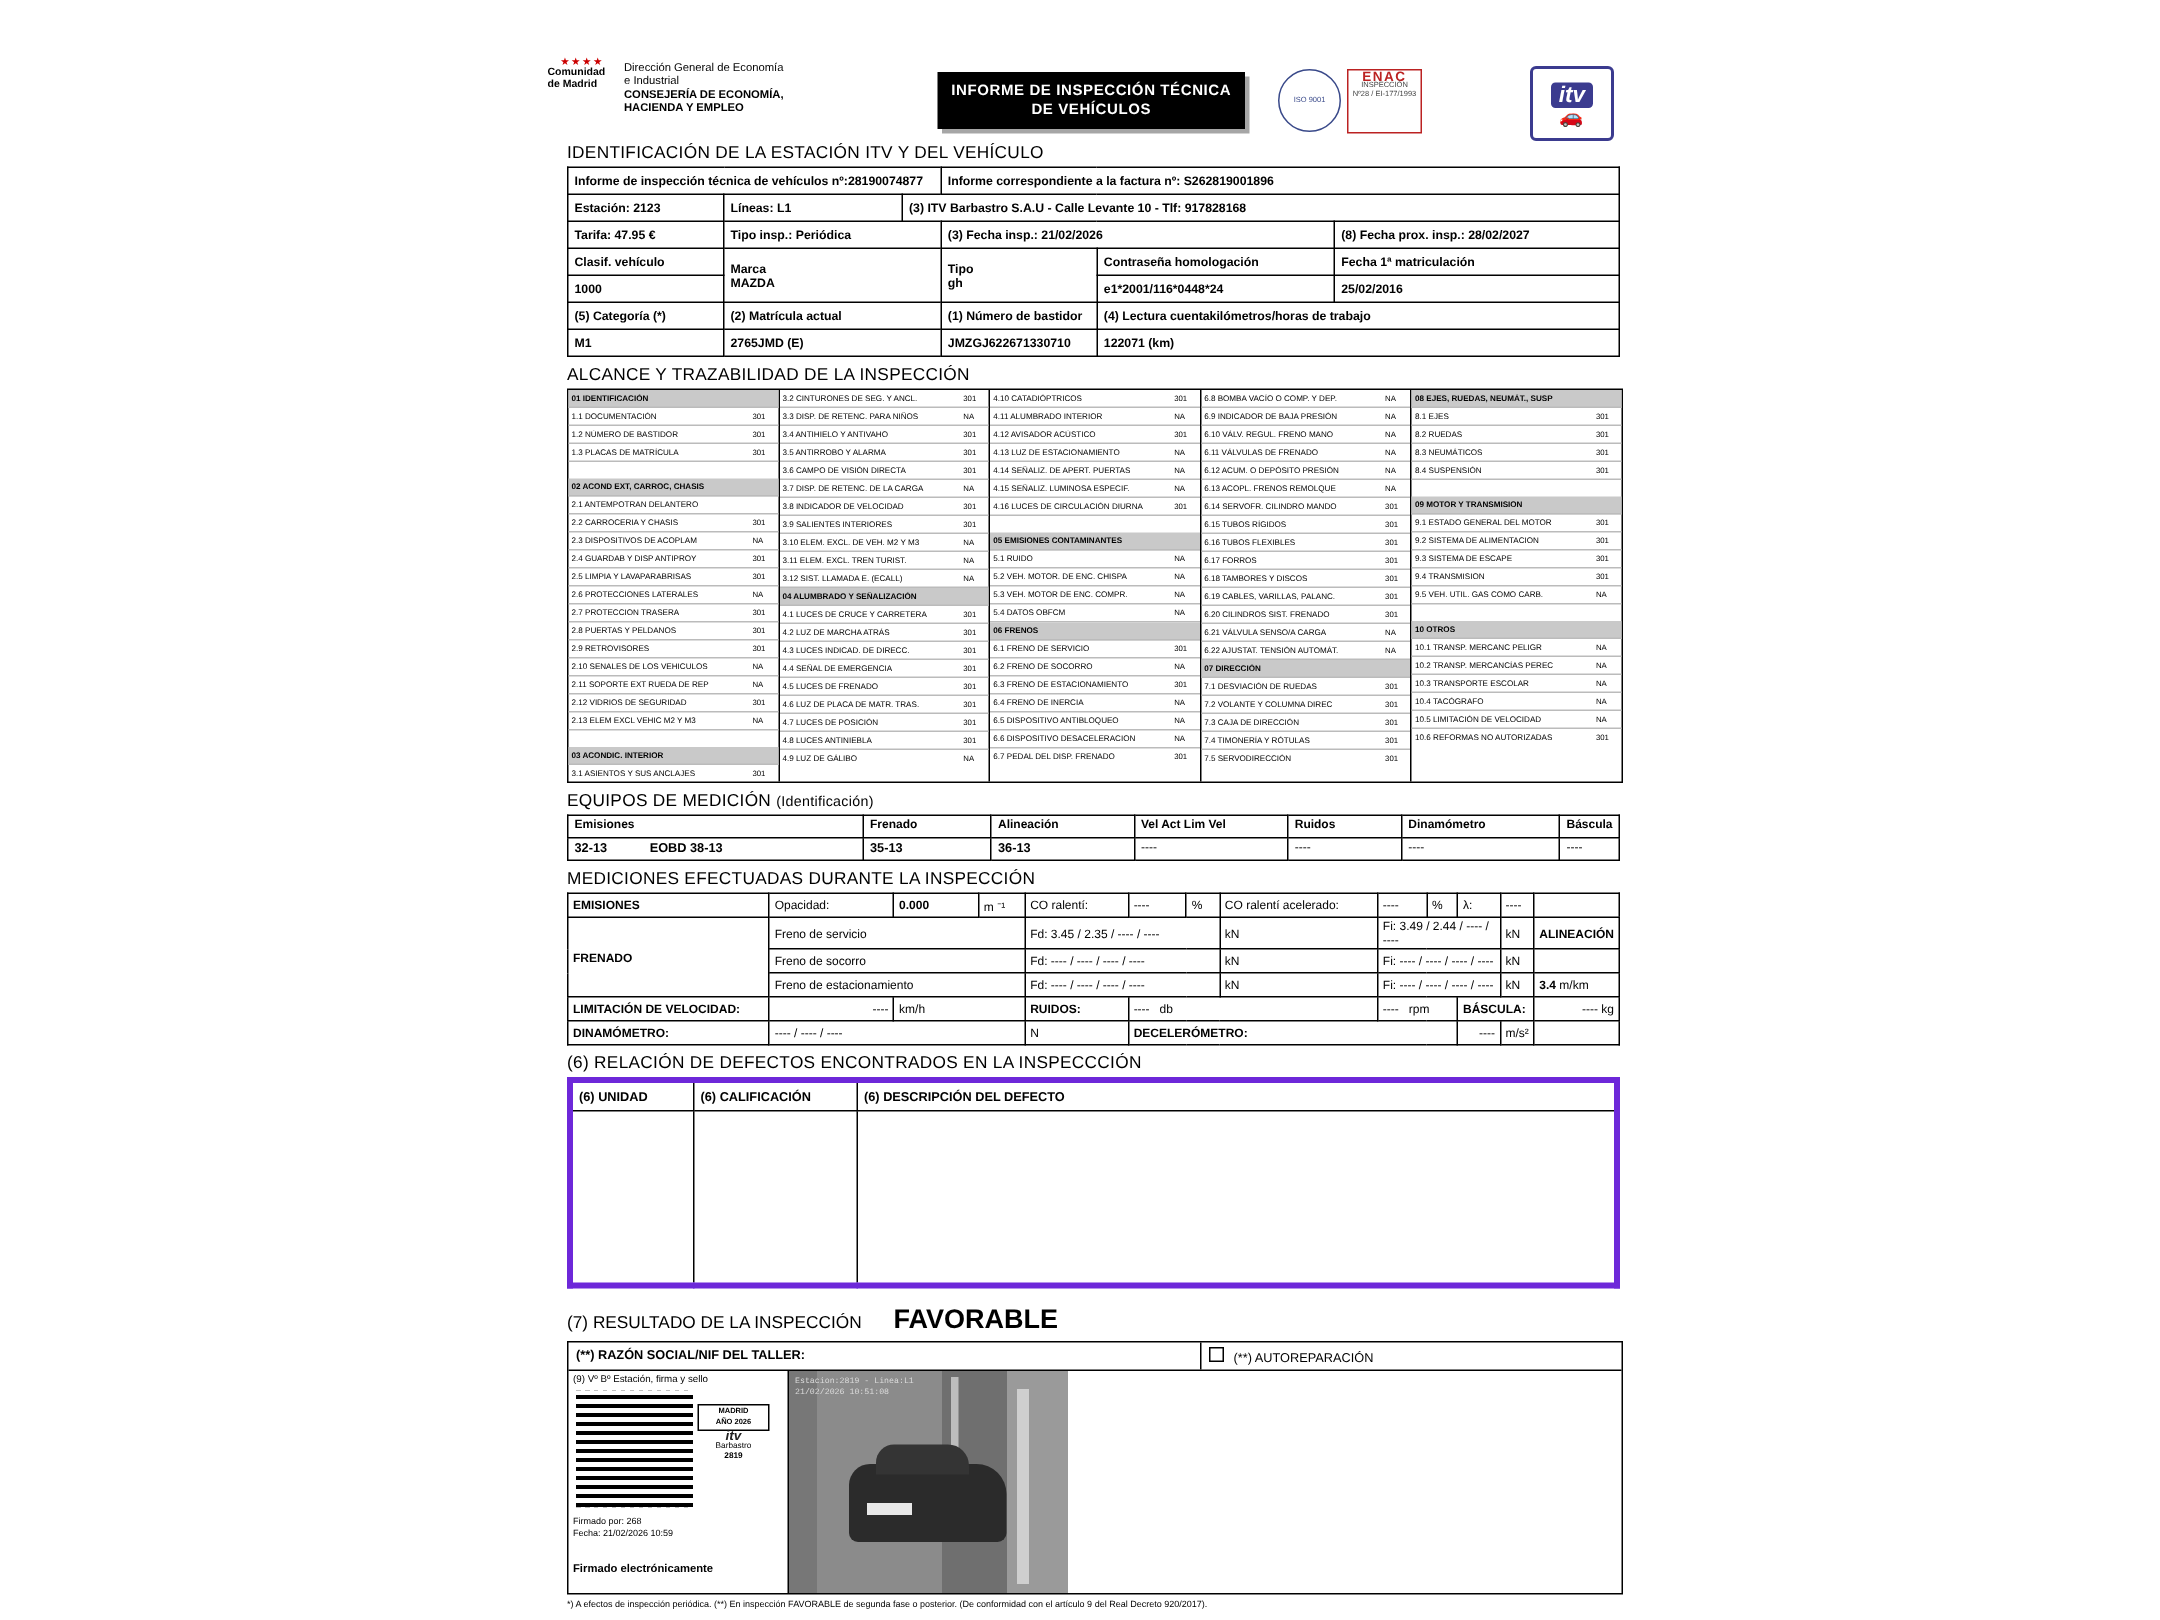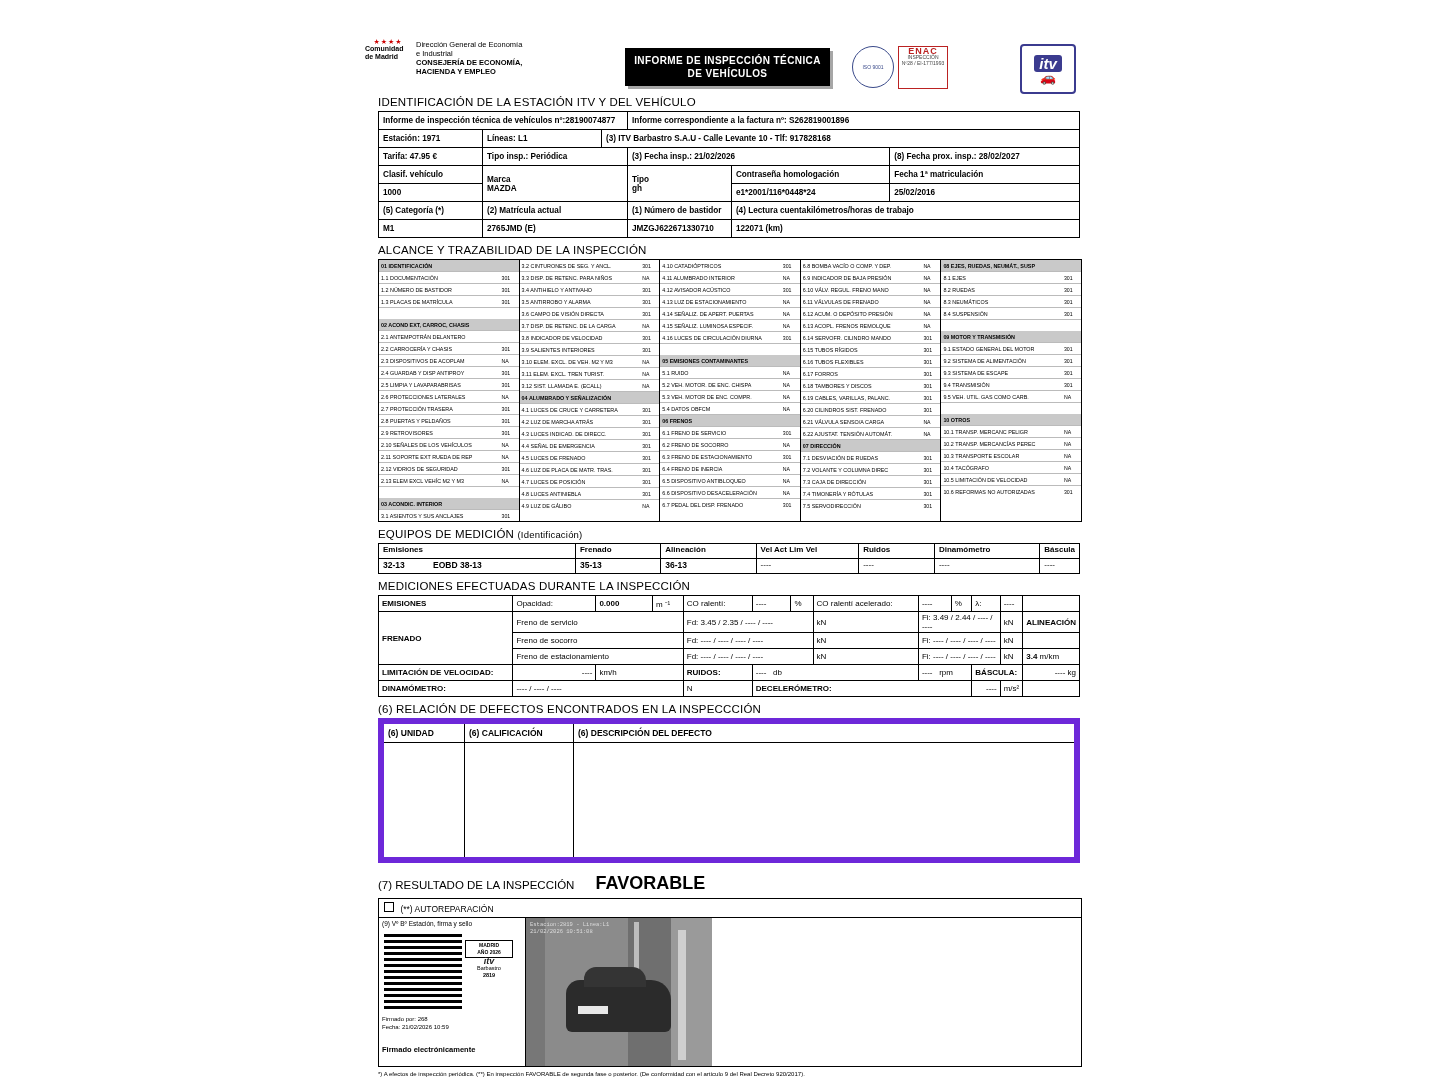--- a/index.html
+++ b/index.html
@@ -55,21 +55,21 @@
   .t2 td{border:1px solid #000;padding:1px 4px;height:12px;vertical-align:top;}
   .t2 .bigv{font-size:8.5px;font-weight:bold;}
 
   
   .t3{border:1px solid #000;font-size:8px;margin-left:18px;width:702px;}
   .t3 td{border:1px solid #000;padding:1px 3px;height:13px;}
   .rt{text-align:right;}
   .ct{text-align:left;}
 
   
-  .t4{border:6px solid #6d28d9;font-size:8.5px;margin-left:18px;width:702px;}
+  .t4{border:4px solid #6d28d9;font-size:8.5px;margin-left:18px;width:702px;}
   .t4 td{border:1px solid #000;padding:2px 4px;}
   .t4 .hd{font-weight:bold;height:14px;}
   .t4 .body{height:110px;}
 
   
   .result{margin-left:18px;margin-top:10px;font-size:11.5px;}
   .result .fav{font-weight:bold;font-size:18px;margin-left:18px;}
 
   .botbox{margin-left:18px;width:702px;border:1px solid #000;margin-top:4px;font-size:8.5px;}
   .botbox .r1{display:flex;border-bottom:1px solid #000;}
@@ -146,21 +146,21 @@
 
   <div class="sec-h">IDENTIFICACIÓN DE LA ESTACIÓN ITV Y DEL VEHÍCULO</div>
 
   <table class="t1">
     <tbody>
           <tr>
       <td colspan="4"><span class="b">Informe de inspección técnica de vehículos nº:</span><span class="b">28190074877</span></td>
       <td colspan="3"><span class="b">Informe correspondiente a la factura nº:</span> <span class="b">S262819001896</span></td>
     </tr>
     <tr>
-      <td style="width:95px" class="b">Estación: 1971</td>
+      <td style="width:95px" class="b">Estación: 2123</td>
       <td style="width:110px" class="b">Líneas: L1</td>
       <td colspan="5" class="b">(3) ITV Barbastro S.A.U - Calle Levante 10 - Tlf: 917828168</td>
     </tr>
     <tr>
       <td class="b">Tarifa: 47.95 €</td>
       <td colspan="3" class="b">Tipo insp.: Periódica</td>
       <td colspan="2" class="b">(3) Fecha insp.: 21/02/2026</td>
       <td class="b">(8) Fecha prox. insp.: 28/02/2027</td>
     </tr>
     <tr>
@@ -734,20 +734,21 @@
   </tbody>
       </table>
 
   <div class="result">
     <span>(7) RESULTADO DE LA INSPECCIÓN</span>
     <span class="fav">FAVORABLE</span>
   </div>
 
   <div class="botbox">
     <div class="r1">
+      <div class="c1">(**) RAZÓN SOCIAL/NIF DEL TALLER:</div>
       <div class="c2">
         <span style="display:inline-block;width:8px;height:8px;border:1px solid #000;margin-right:4px;"></span>
         <span>(**) AUTOREPARACIÓN</span>
       </div>
     </div>
     <div class="r2">
       <div class="sig">
         <div>(9) Vº Bº Estación, firma y sello</div>
         <div class="qr"></div>
         <div class="stampbox">

